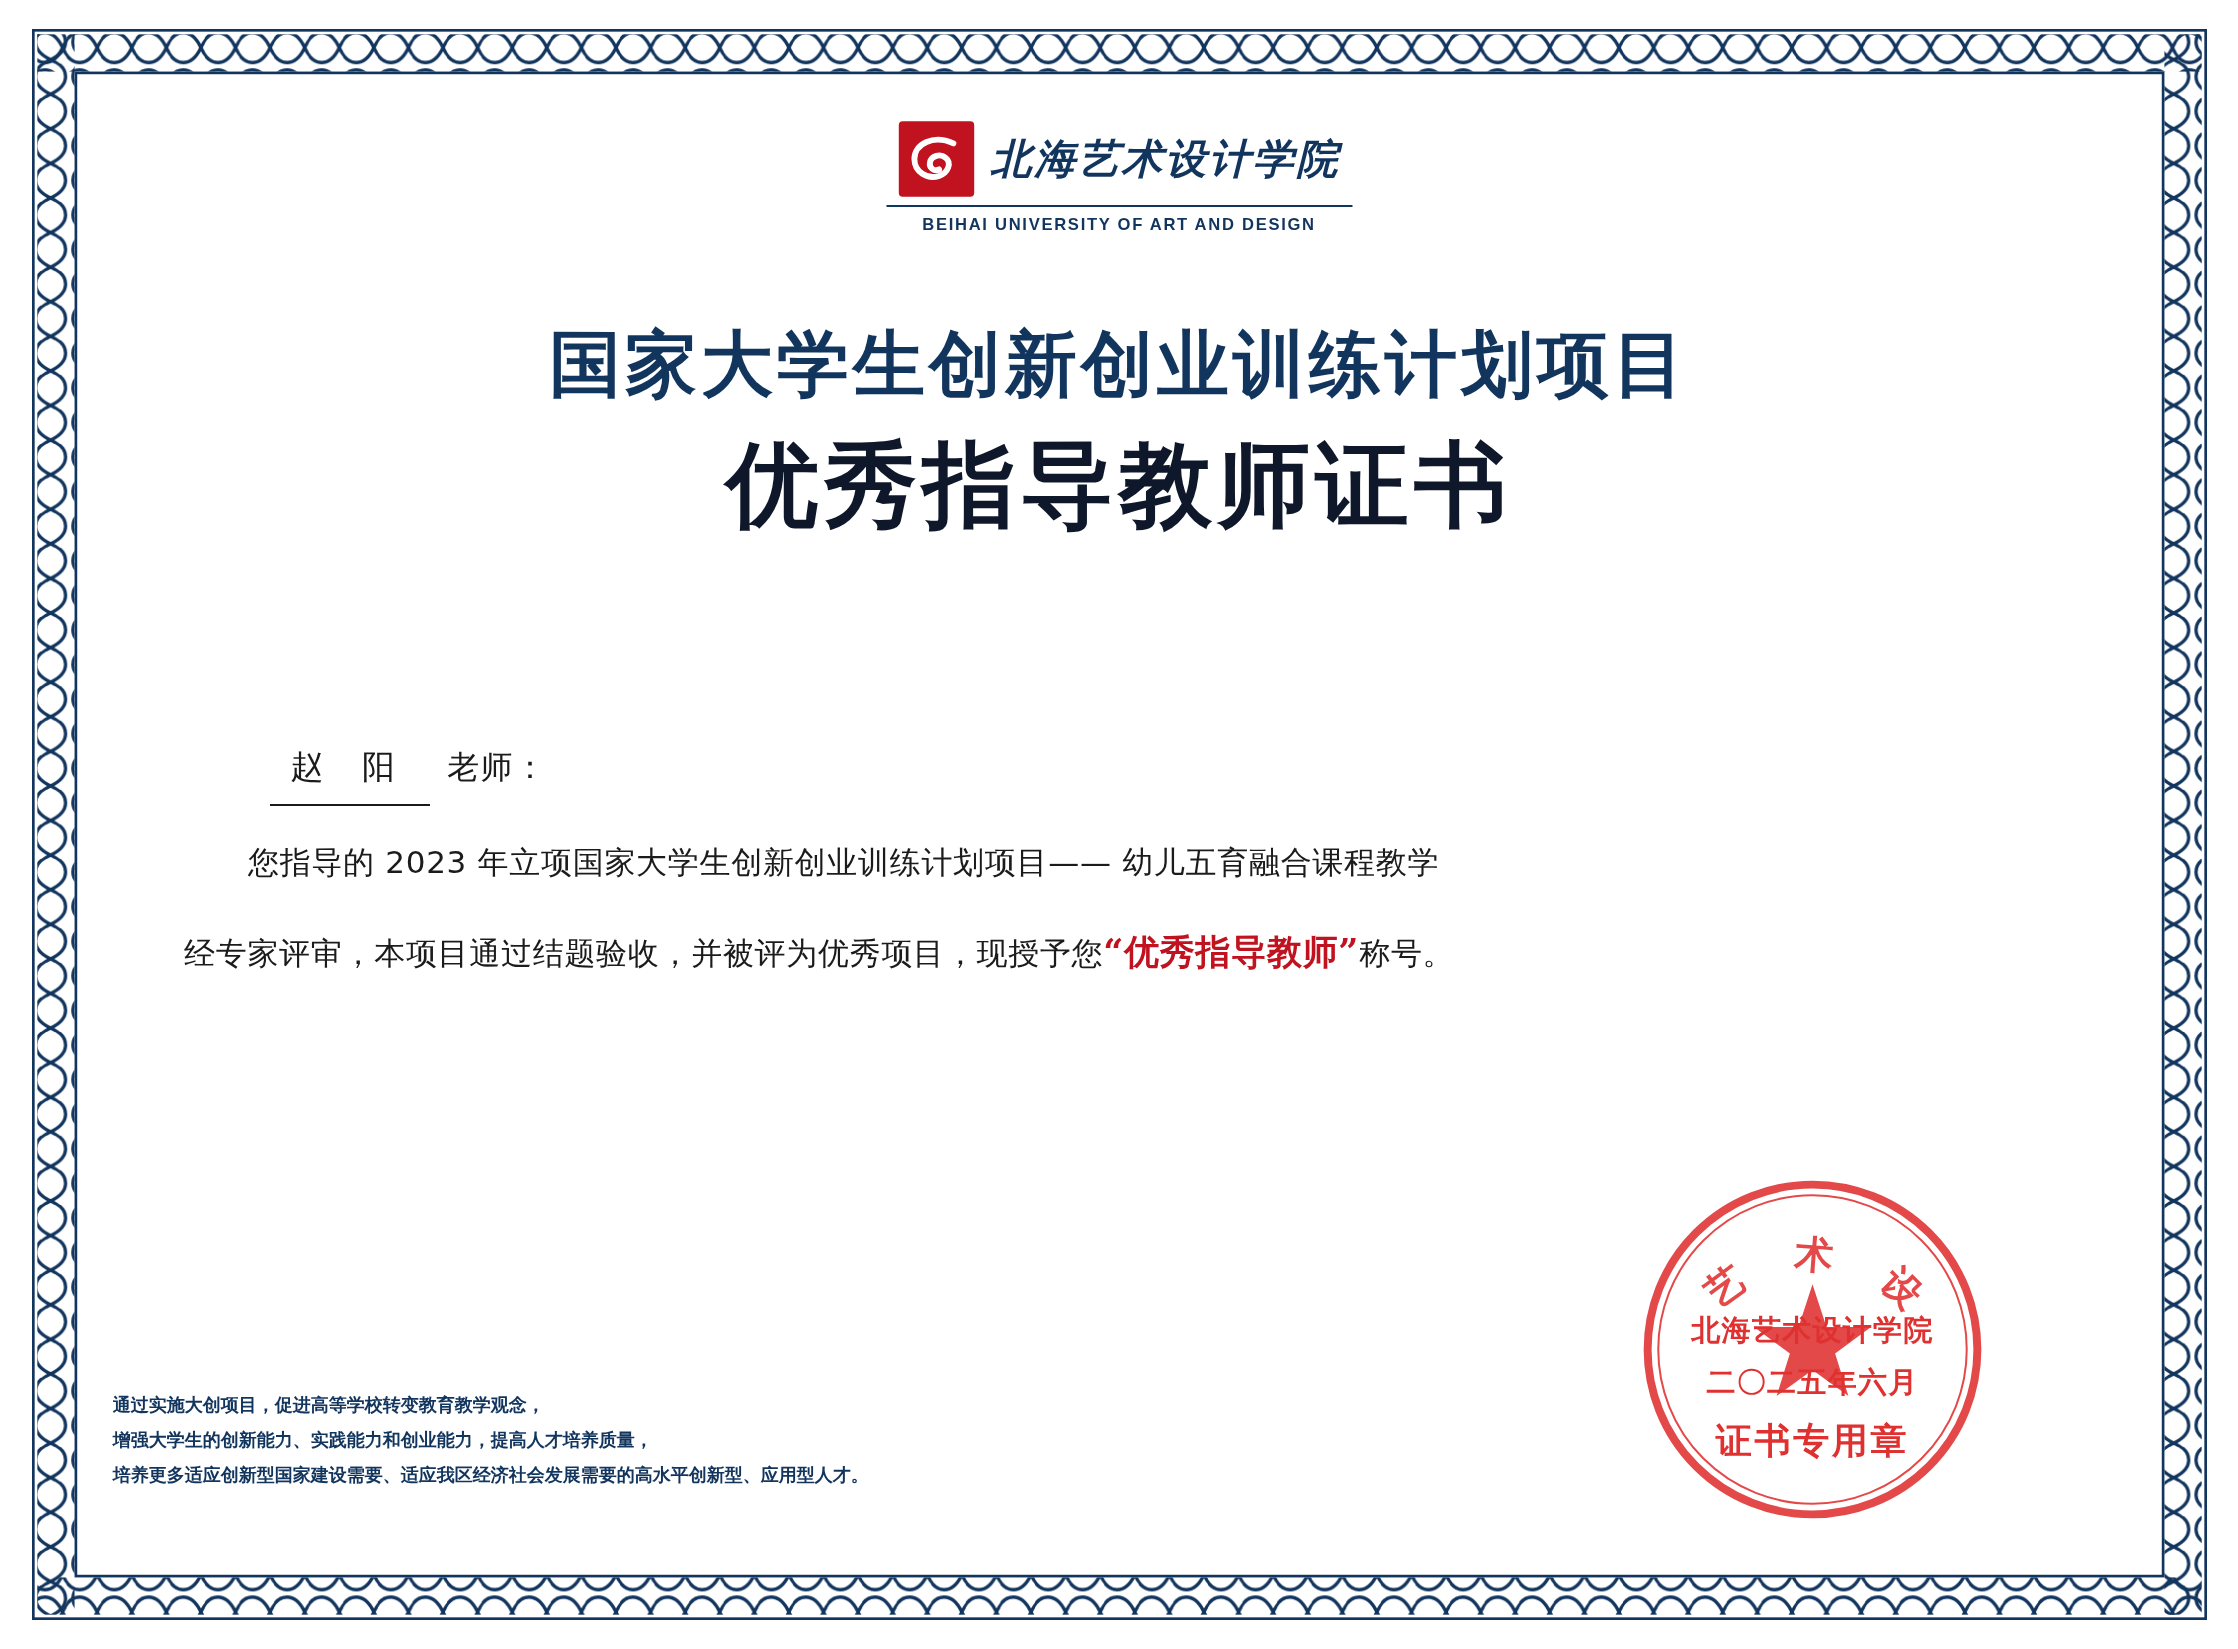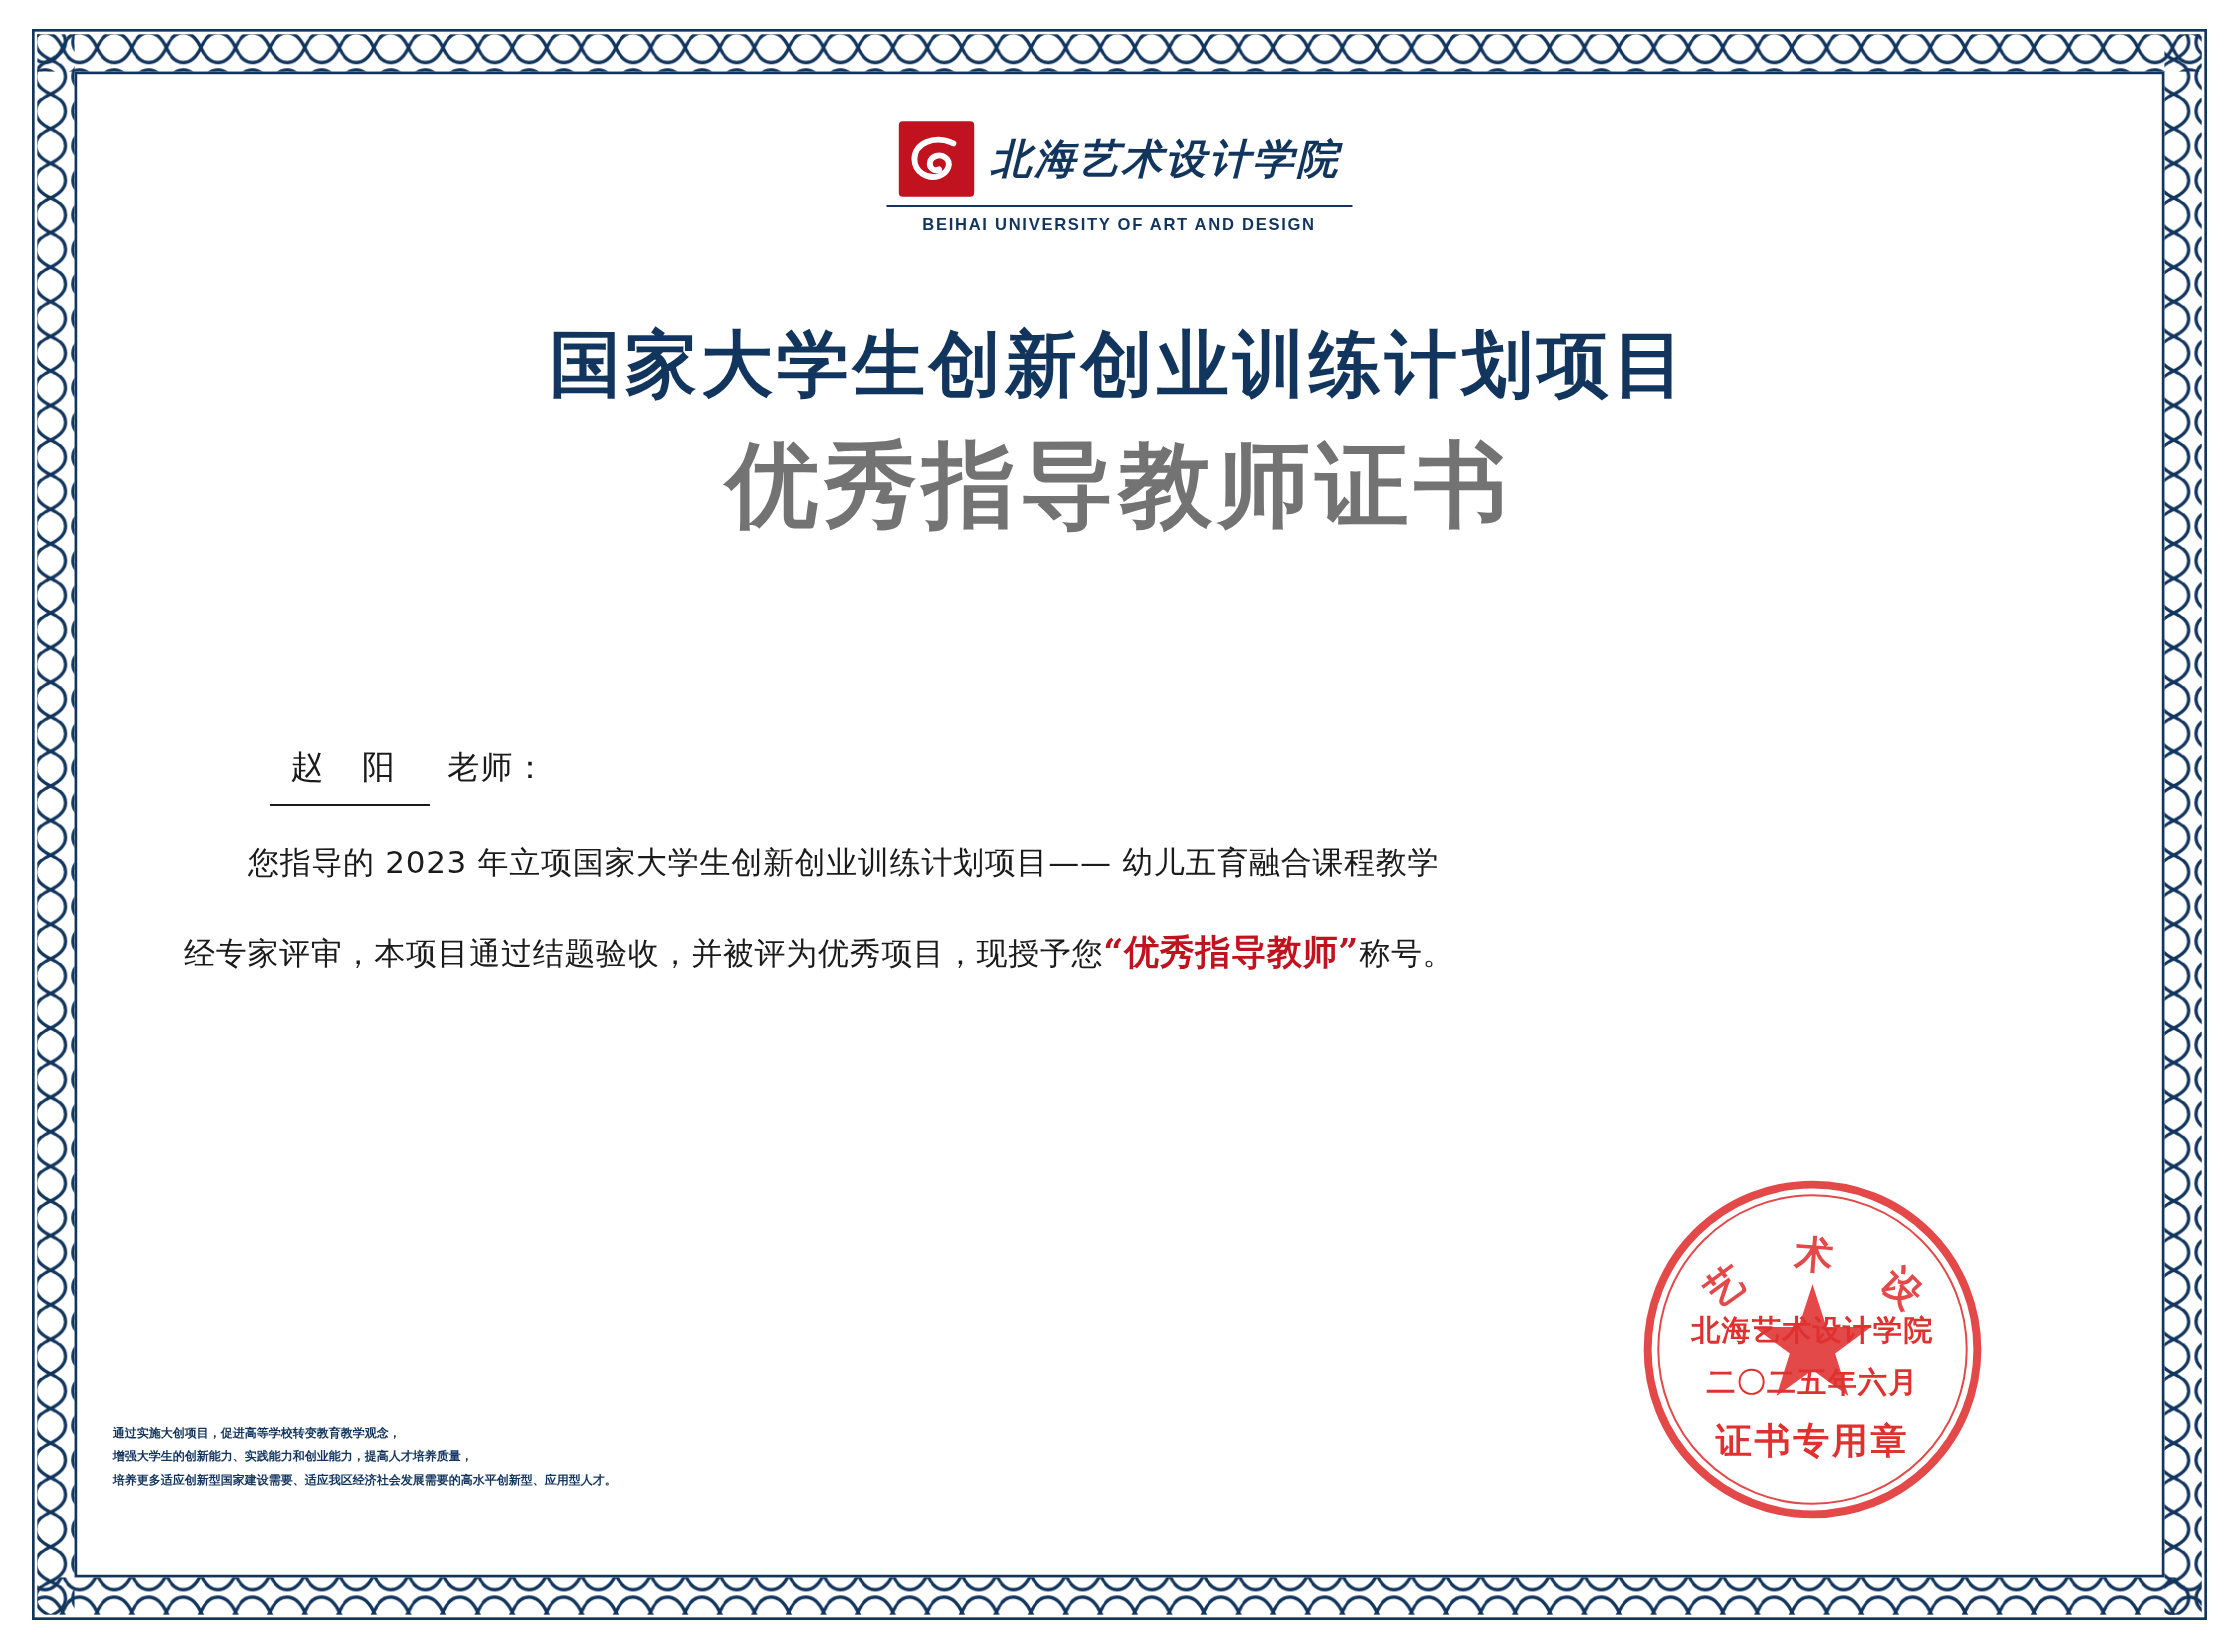--- a/index.html
+++ b/index.html
@@ -108,21 +108,21 @@
     color: #12355e;
     letter-spacing: 4px;
     line-height: 1.25;
     white-space: nowrap;
   }
   .title-sub {
     margin-top: 20px;
     font-family: "DejaVu Serif", serif;
     font-size: 93px;
     font-weight: bold;
-    color: #737373;
+    color: #0f172a;
     letter-spacing: 5.3px;
     line-height: 1.2;
     white-space: nowrap;
   }
 
   
   .body-block {
     position: absolute;
     left: 78px;
     top: 652px;
@@ -168,21 +168,21 @@
   }
 
   
   .footnote {
     position: absolute;
     left: 6.7px;
     bottom: 64px;
     width: 931px;
     color: #12355e;
     font-family: "DejaVu Sans", sans-serif;
-    font-size: 12px;
+    font-size: 18px;
     line-height: 1.95;
     font-weight: bold;
   }
 
   
   .seal {
     position: absolute;
     right: 140px;
     bottom: 27px;
     width: 359px;

